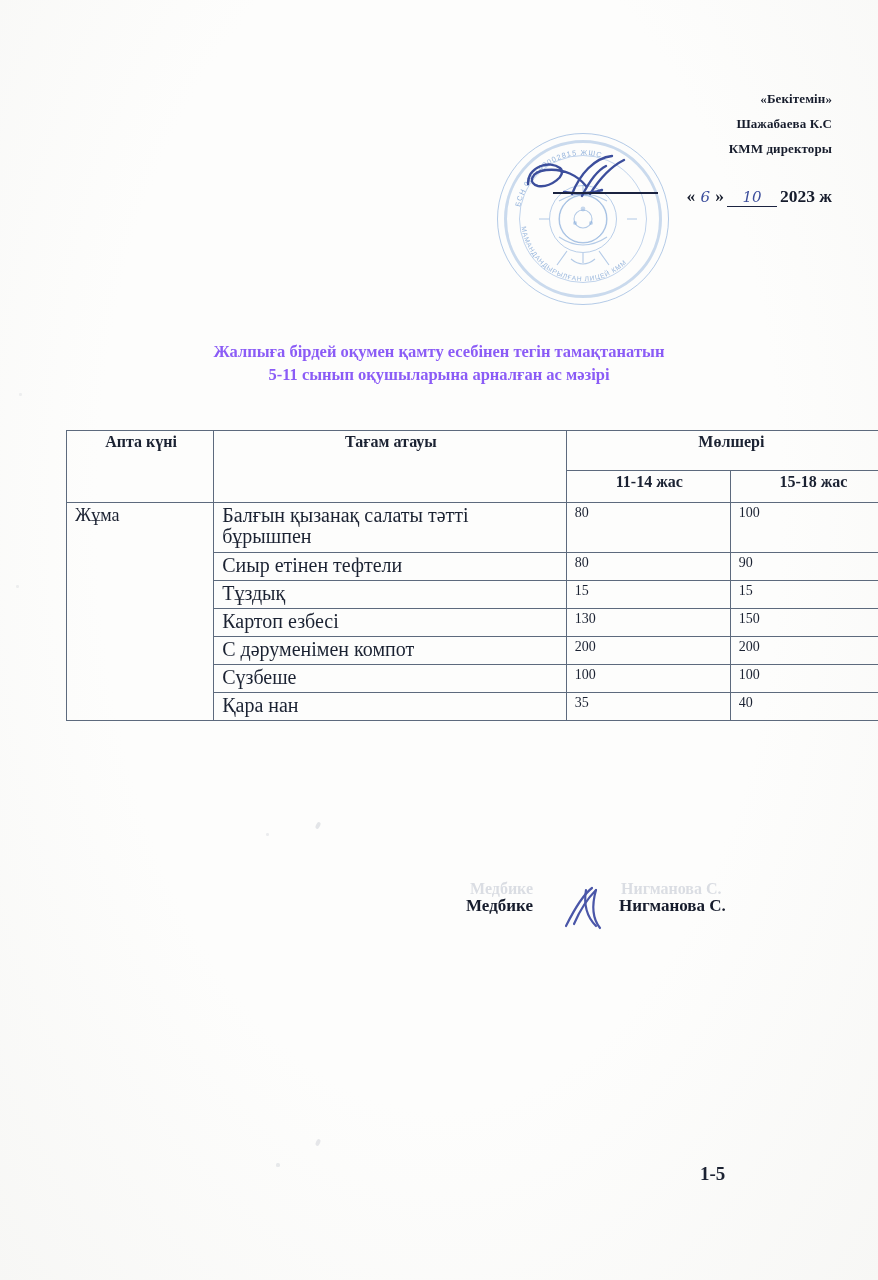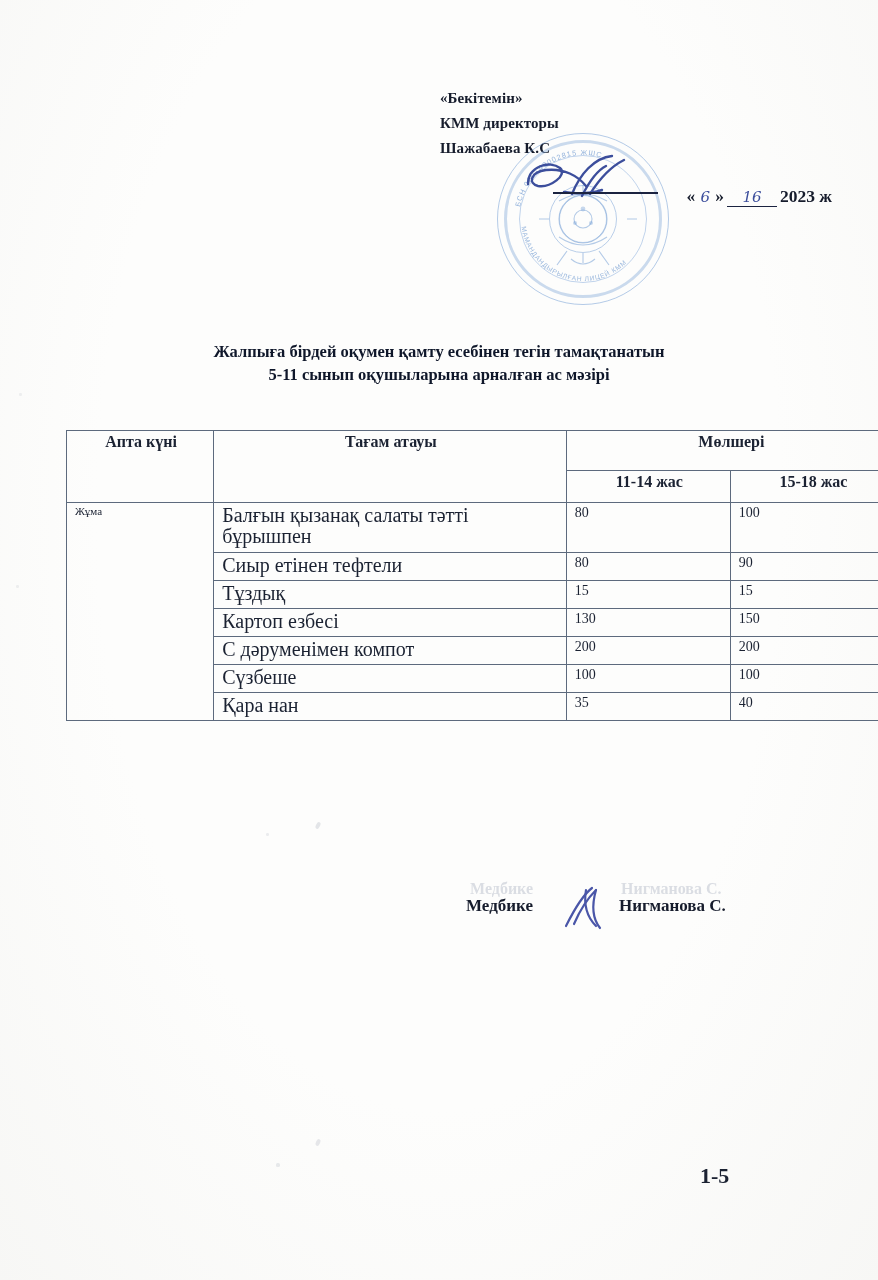--- a/index.html
+++ b/index.html
@@ -25,23 +25,23 @@
       radial-gradient(ellipse at 50% 40%, rgba(255,255,255,0) 55%, rgba(246,246,244,0.85) 100%);
     pointer-events: none;
   }
 
   
   #approval-block {
     position: absolute;
     left: 440px;
     top: 86px;
     width: 392px;
-    text-align: left;
-    font-weight: bold;
-    font-size: 15px;
+    text-align: right;
+    font-weight: bold;
+    font-size: 13px;
     line-height: 25px;
     color: #161c2c;
     letter-spacing: 0.1px;
   }
   #approval-block .ln { white-space: nowrap; }
   #approval-date {
     position: absolute;
     left: 440px;
     top: 186px;
     width: 392px;
@@ -114,21 +114,21 @@
   
   #doc-title {
     position: absolute;
     left: 89px;
     top: 340px;
     width: 700px;
     text-align: center;
     font-weight: bold;
     font-size: 16.5px;
     line-height: 23px;
-    color: #0f172a;
+    color: #8b5cf6;
   }
 
   
   #menu-table {
     position: absolute;
     left: 66px;
     top: 430px;
     width: 829px;
     border-collapse: collapse;
     font-size: 16px;
@@ -145,21 +145,21 @@
   #menu-table th {
     font-weight: bold;
     text-align: center;
   }
   th.col-day   { width: 124px; }
   th.col-dish  { width: 318px; }
   th.col-amt   { width: 140px; }
 
   td.day-cell {
     font-weight: bold;
-    font-size: 11px;
+    font-size: 18px;
     vertical-align: top;
     padding-top: 5px;
   }
   td.dish-cell { font-size: 20px; line-height: 21px; }
   td.qty-cell  { font-size: 14px; padding-left: 10px; }
 
   tr.head-top th { height: 34px; vertical-align: middle; }
   tr.head-sub th { height: 26px; vertical-align: middle; }
 
   tr.r-first td { height: 44px; }
@@ -194,47 +194,47 @@
     height: 48px;
     pointer-events: none;
   }
 
   
   #page-number {
     position: absolute;
     left: 700px;
     top: 1163px;
     font-weight: bold;
-    font-size: 22px;
+    font-size: 19px;
     color: #1b2232;
   }
 
   
   .speck {
     position: absolute;
     background: rgba(120,130,150,0.38);
     border-radius: 40%;
     pointer-events: none;
   }
 </style>
 </head>
 <body>
 
 <div id="page">
 
   <div id="paper-tint"></div>
 
   <div id="approval-block">
     <div class="ln">«Бекітемін»</div>
+    <div class="ln">Шажабаева К.С</div>
     <div class="ln">КММ директоры</div>
-    <div class="ln">Шажабаева К.С</div>
   </div>
 
   <div id="approval-date">
-    <span>«</span><span class="hw blank2">6</span><span>»</span><span class="hw blank">16</span><span>2023 ж</span>
+    <span>«</span><span class="hw blank2">6</span><span>»</span><span class="hw blank">10</span><span>2023 ж</span>
   </div>
 
   <div id="seal">
     <div class="ring r1"></div>
     <div class="ring r2"></div>
     <div class="ring r3"></div>
     <div class="ring r4"></div>
     <div class="ring r5"></div>
     <svg viewBox="0 0 172 172" xmlns="http://www.w3.org/2000/svg" aria-hidden="true">
       <defs>

